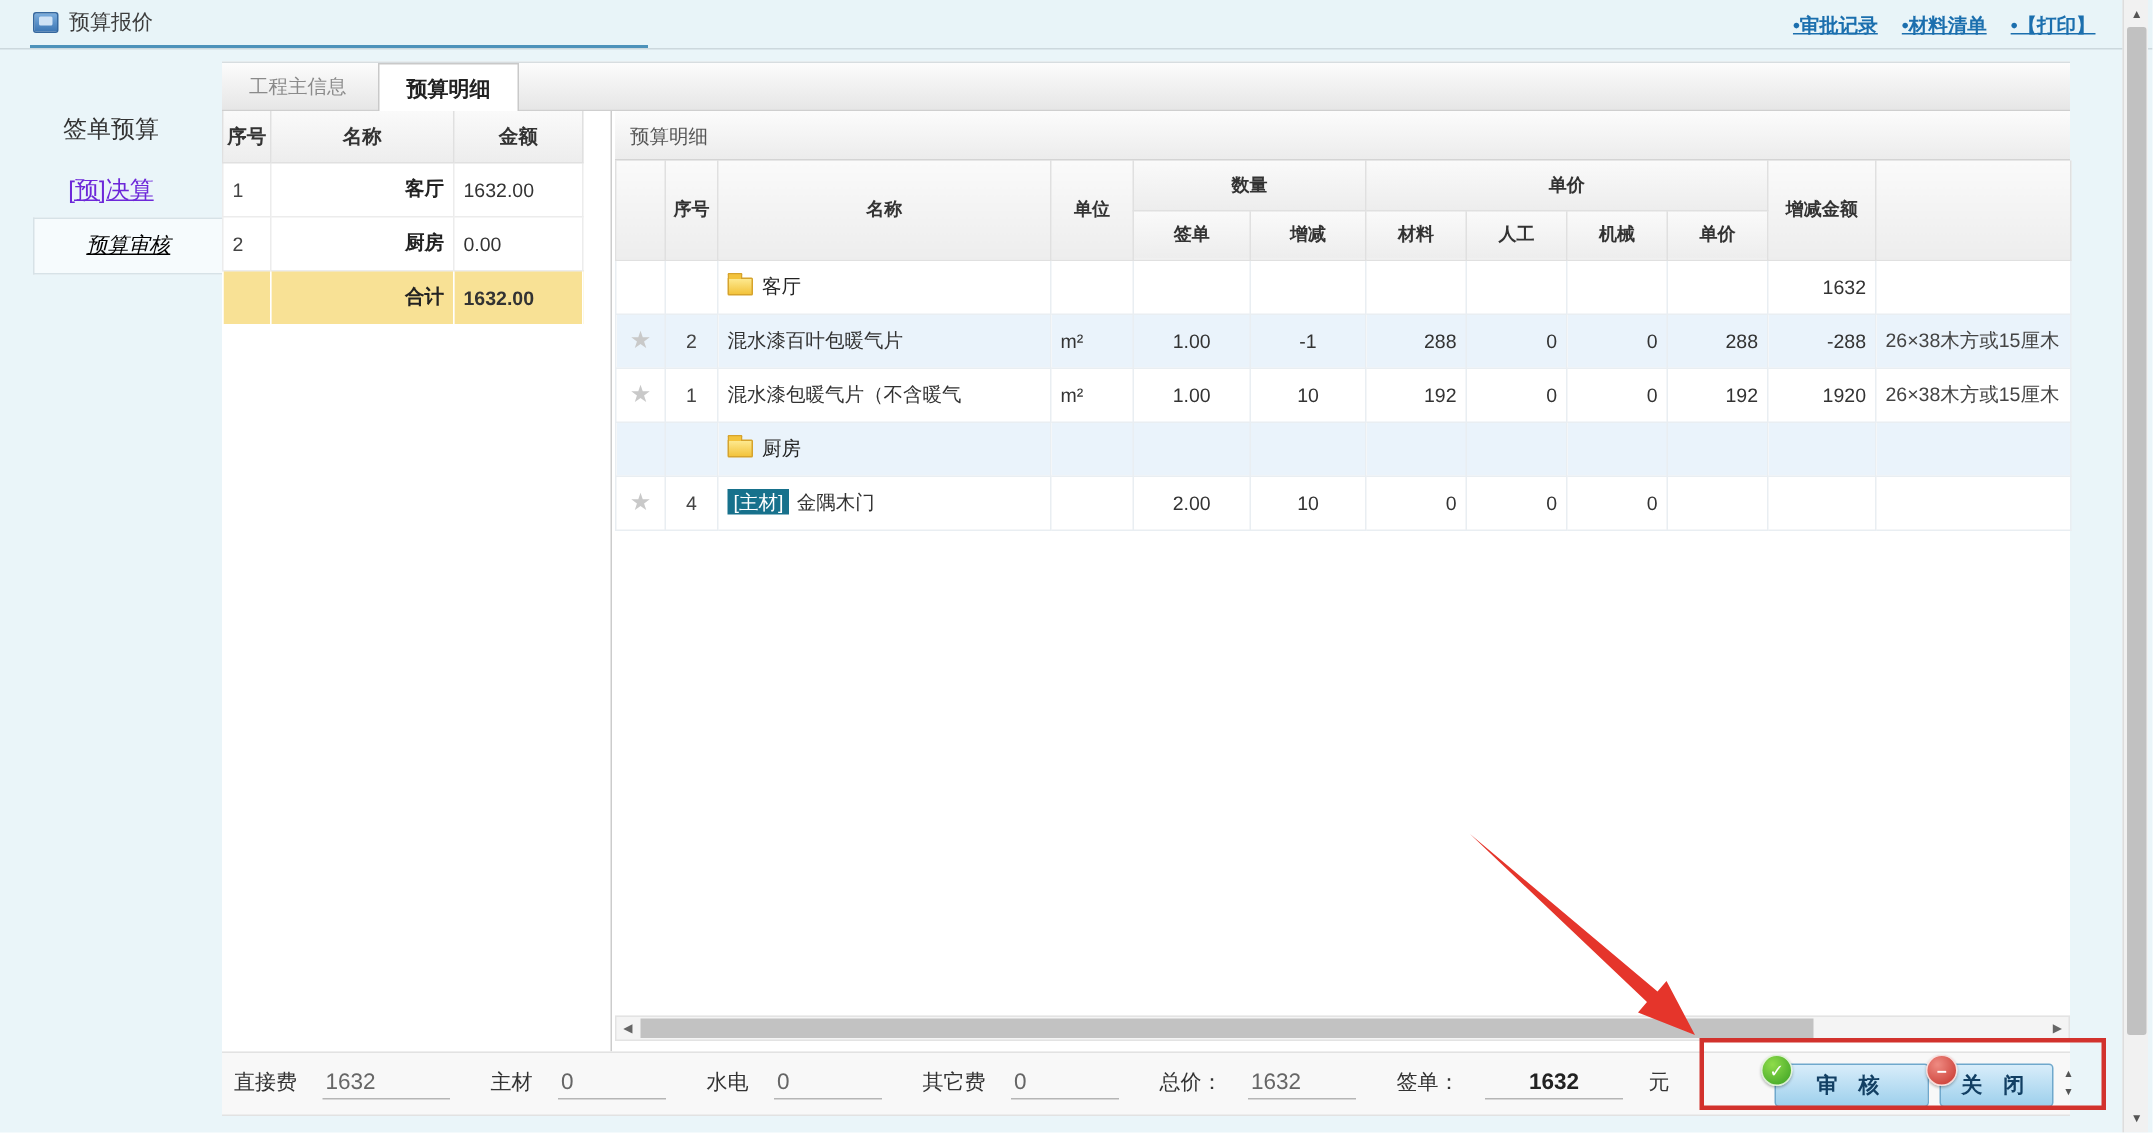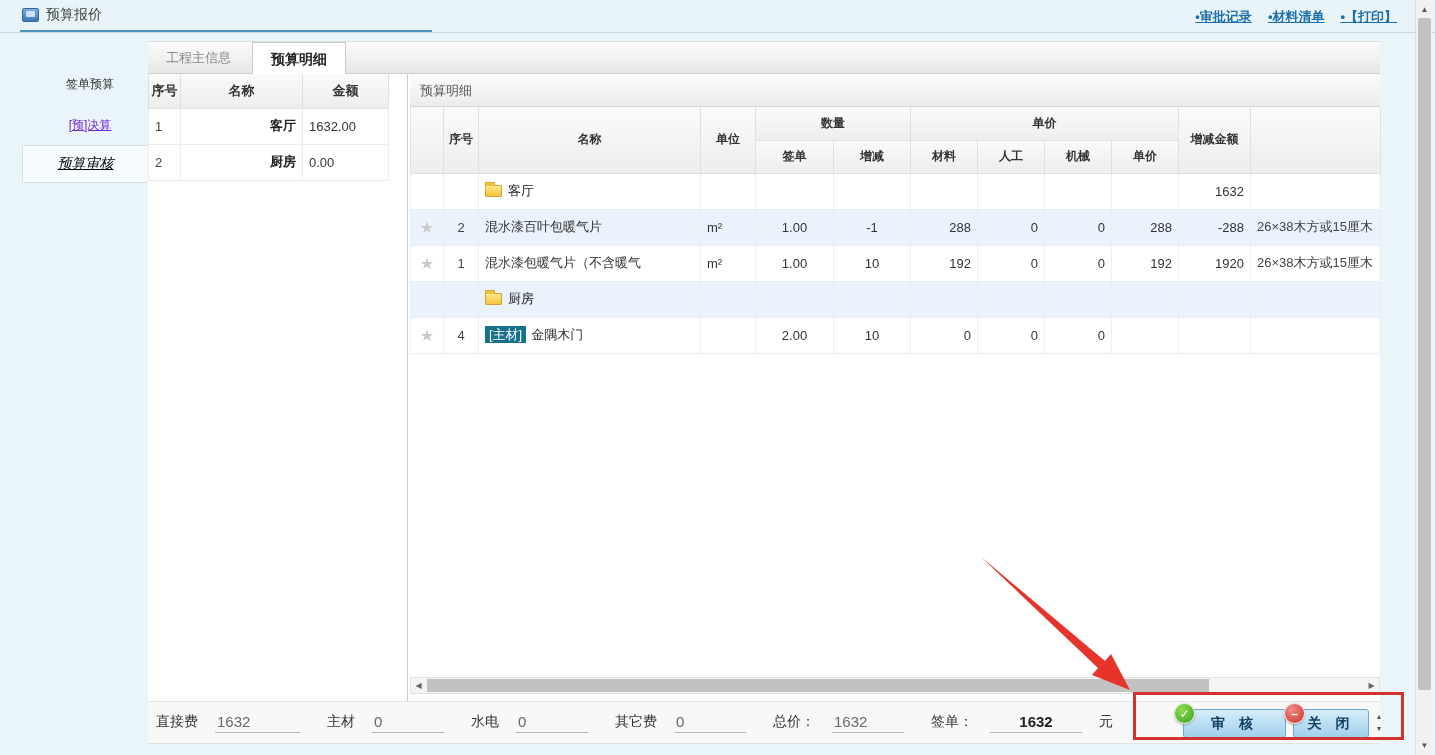--- a/index.html
+++ b/index.html
@@ -11,21 +11,21 @@
   .title-wrap { position:absolute; left:22px; top:6px; display:flex; align-items:center; gap:7px; }
   .pc-icon { width:17px; height:14px; background:linear-gradient(#7badde,#3c76b4); border:1px solid #35679e; border-radius:2px; position:relative; }
   .pc-icon:after { content:""; position:absolute; left:3px; top:2px; right:3px; height:6px; background:#cfe2f5; border-radius:1px; }
   .page-title { font-size:14px; color:#3d3d3d; }
   .title-underline { position:absolute; left:20px; top:30px; width:412px; height:2px; background:#4d92ba; }
   .toplinks { position:absolute; right:38px; top:8px; display:flex; gap:16px; }
   .toplinks a { font-size:13px; font-weight:bold; color:#1b6fae; text-decoration:underline; cursor:pointer; white-space:nowrap; }
 
   
   .sidebar { position:absolute; left:0; top:34px; width:148px; bottom:0; }
-  .side-item { position:absolute; left:16px; width:148px; text-align:center; font-size:12px; cursor:pointer; }
+  .side-item { position:absolute; left:0; width:148px; text-align:center; font-size:16px; cursor:pointer; }
   .side-plain { top:42px; color:#333; }
   .side-orange { top:83px; color:#6d28d9; text-decoration:underline; }
   .side-active-box { position:absolute; top:111px; left:22px; width:126px; height:38px; background:#f6fbfd; border:1px solid #d7e2e7; border-right:none; display:flex; align-items:center; justify-content:center; cursor:pointer; }
   .side-active-box span { color:#000000; font-size:14px; text-decoration:underline;font-style:italic; }
 
   
   .content { position:absolute; left:148px; top:41px; width:1232px; height:702px; background:#fff; border-top:1px solid #d7dde0; }
 
   .tabbar { position:absolute; left:0; top:0; width:100%; height:32px; background:linear-gradient(#fcfcfc,#e6e6e6); border-bottom:1px solid #cfcfcf; }
   .tab { position:absolute; top:0; height:32px; line-height:32px; padding:0 18px; font-size:13px; cursor:pointer; }
@@ -149,20 +149,25 @@
         </tr>
         <tr>
           <td class="c-no">1</td>
           <td class="c-name">客厅</td>
           <td class="c-amt">1632.00</td>
         </tr>
         <tr>
           <td class="c-no">2</td>
           <td class="c-name">厨房</td>
           <td class="c-amt">0.00</td>
+        </tr>
+        <tr class="total-row">
+          <td class="c-no"></td>
+          <td class="c-name">合计</td>
+          <td class="c-amt">1632.00</td>
         </tr>
       </tbody>
         </table>
     </div>
 
     <div class="right-panel">
       <div class="panel-hd">
         <span>预算明细</span>
       </div>
       <table class="detail-table">

